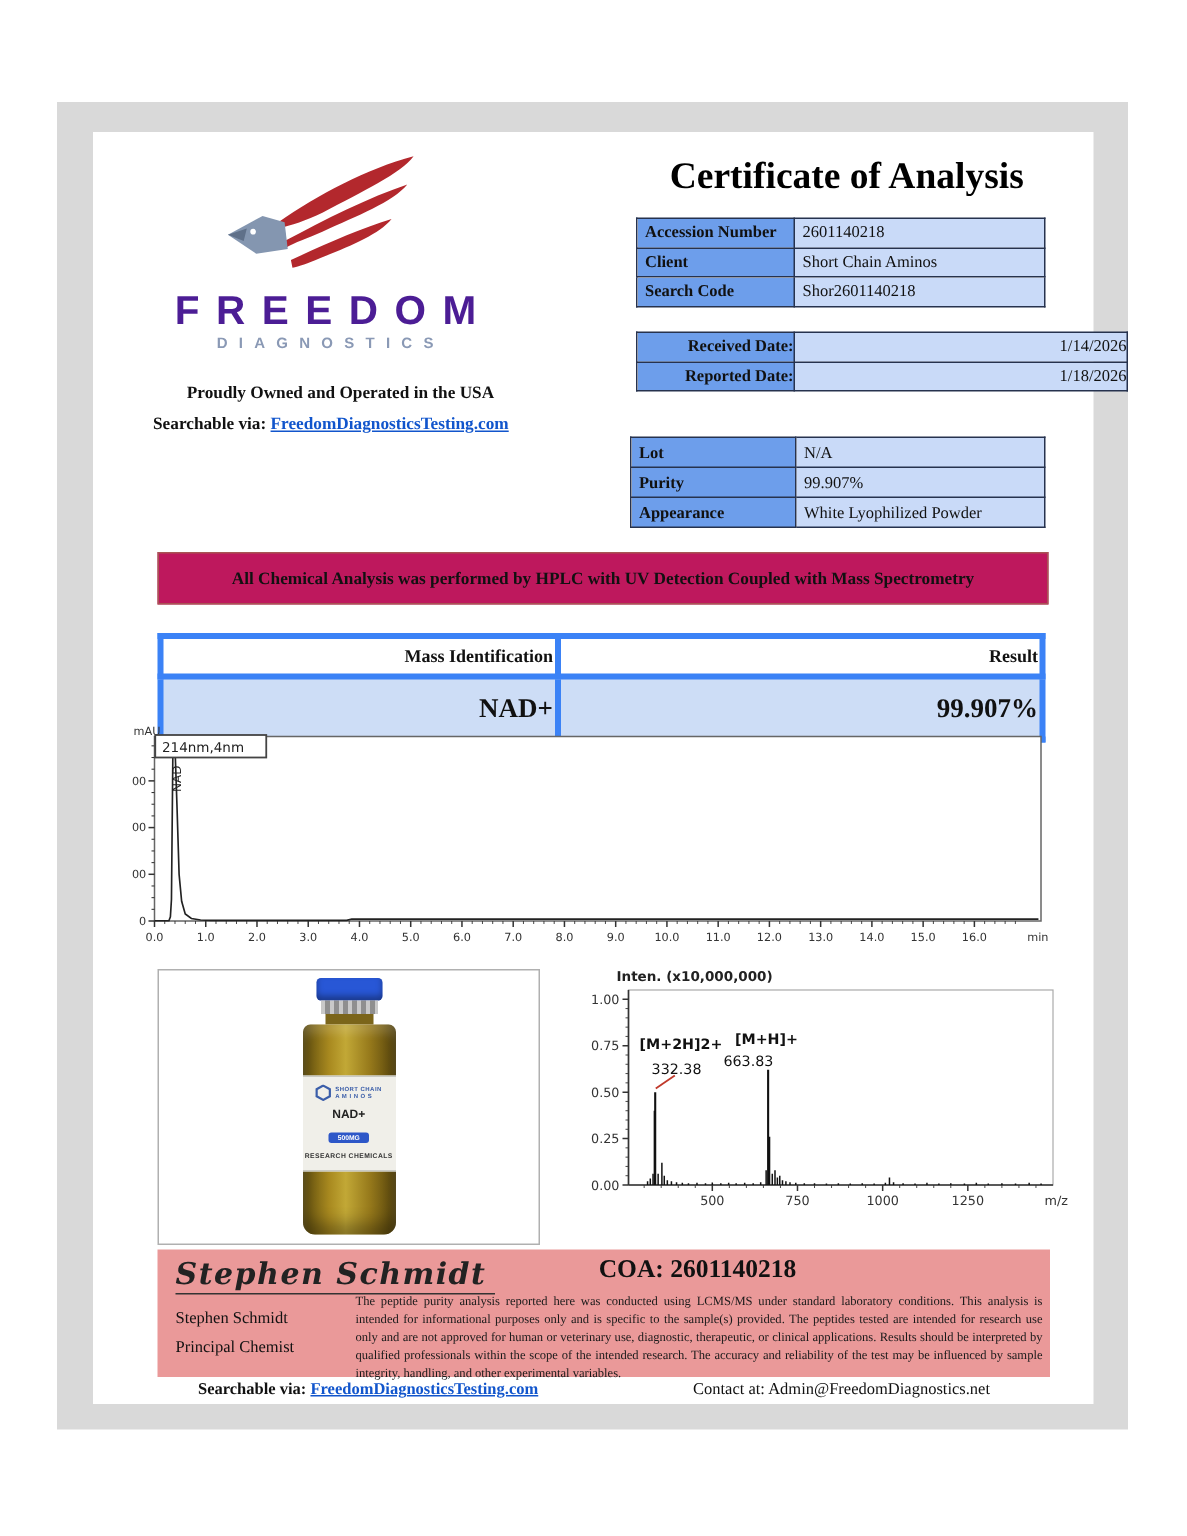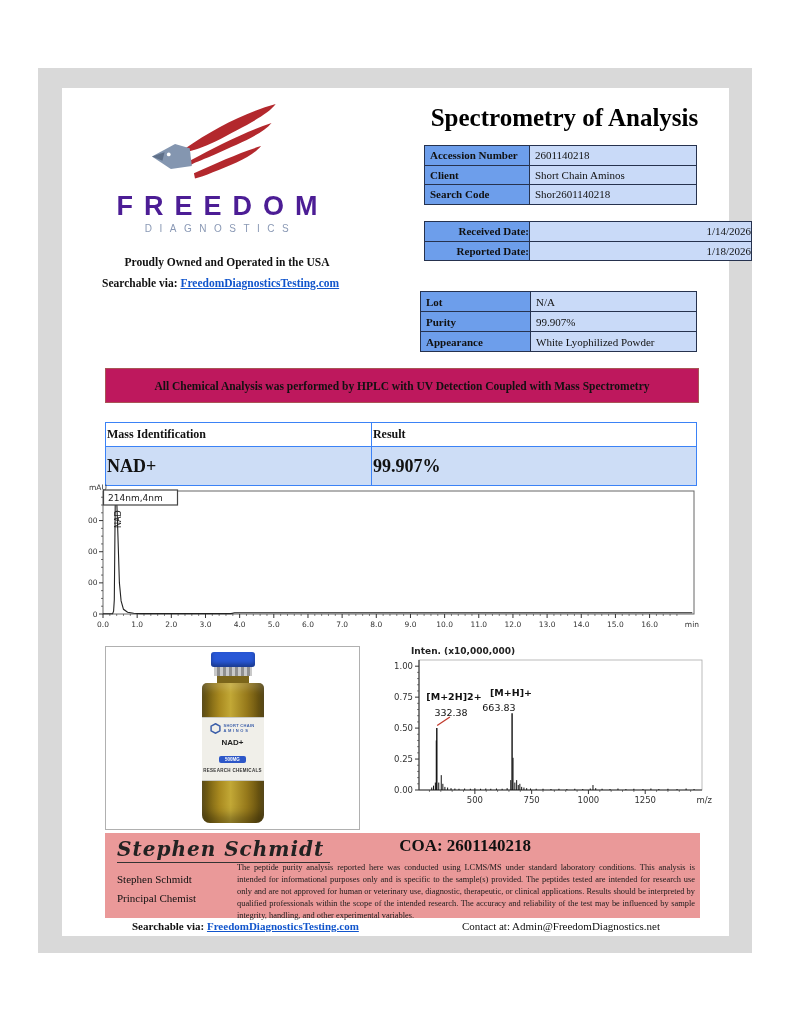--- a/index.html
+++ b/index.html
@@ -5,21 +5,21 @@
   html,body{margin:0;padding:0;background:#fff;}
   #canvas{position:relative;width:791px;height:1024px;background:#fff;overflow:hidden;
           font-family:"Liberation Serif",serif;color:#111;}
   .frame{position:absolute;left:38px;top:68px;width:714px;height:885px;background:#d9d9d9;}
   .page{position:absolute;left:24px;top:20px;width:667px;height:848px;background:#fff;}
 
   
   .logo-block{position:absolute;left:30px;top:14px;width:250px;text-align:center;}
   .logo-name{font-family:"Liberation Sans",sans-serif;font-size:27px;font-weight:700;
              letter-spacing:11px;color:#4c1d95;margin-left:11px;line-height:1.05;}
-  .logo-sub{font-family:"Liberation Sans",sans-serif;font-size:10px;font-weight:400;
+  .logo-sub{font-family:"Liberation Sans",sans-serif;font-size:10px;font-weight:700;
             letter-spacing:7.5px;color:#8a99b5;margin-left:7px;margin-top:3px;}
   .tagline{position:absolute;left:20px;top:168px;width:290px;text-align:center;
            font-weight:bold;font-size:11.5px;}
   .search-top{position:absolute;left:40px;top:189px;font-size:11.5px;font-weight:bold;}
   a.link{color:#1155cc;text-decoration:underline;font-weight:bold;cursor:pointer;}
   .doc-title{position:absolute;left:360px;top:16px;width:285px;text-align:center;
              font-size:25px;font-weight:bold;color:#000;}
 
   
   table.kv{border-collapse:collapse;position:absolute;table-layout:fixed;}
@@ -36,21 +36,21 @@
   #t-prod-l td{height:19px;}
   #t-prod-r{left:358px;top:203px;width:277px;}
   #t-prod-r td{height:19px;}
 
   
   .banner{position:absolute;left:43px;top:280px;width:592px;height:33px;background:#be185d;
           border:1.5px solid #a85454;display:flex;align-items:center;justify-content:center;
           font-weight:bold;font-size:11.5px;text-align:center;}
   table.mass{position:absolute;left:43px;top:334px;width:592px;border-collapse:collapse;
              table-layout:fixed;border:1.5px solid #111;}
-  table.mass td,table.mass th{border:1px solid #3b82f6;text-align:left;}
+  table.mass td,table.mass th{border:4px solid #3b82f6;text-align:right;}
   table.mass th{background:#fff;font-size:12px;height:21px;font-weight:bold;}
   table.mass td{background:#cdddf6;font-size:18px;height:36px;font-weight:bold;}
 
   
   #chrom{position:absolute;left:26px;top:396px;}
   #spec{position:absolute;left:322px;top:556px;}
 
   
   .photo-box{position:absolute;left:43px;top:558px;width:253px;height:182px;background:#fff;
              border:1px solid #b0b0b0;display:flex;align-items:center;justify-content:center;}
@@ -106,21 +106,21 @@
       </svg>
       <div class="logo-name">FREEDOM</div>
       <div class="logo-sub">DIAGNOSTICS</div>
     </div>
     <div class="tagline">Proudly Owned and Operated in the USA</div>
     <div class="search-top">
       <span>Searchable via:</span>
       <a class="link">FreedomDiagnosticsTesting.com</a>
     </div>
 
-    <div class="doc-title">Spectrometry of Analysis</div>
+    <div class="doc-title">Certificate of Analysis</div>
 
     <table class="kv" id="t-acc">
       <colgroup>
             <col style="width:105px">
             <col>
           </colgroup>
       <tbody>
             <tr>
               <td class="k">Accession Number</td>
               <td class="v">2601140218</td>

